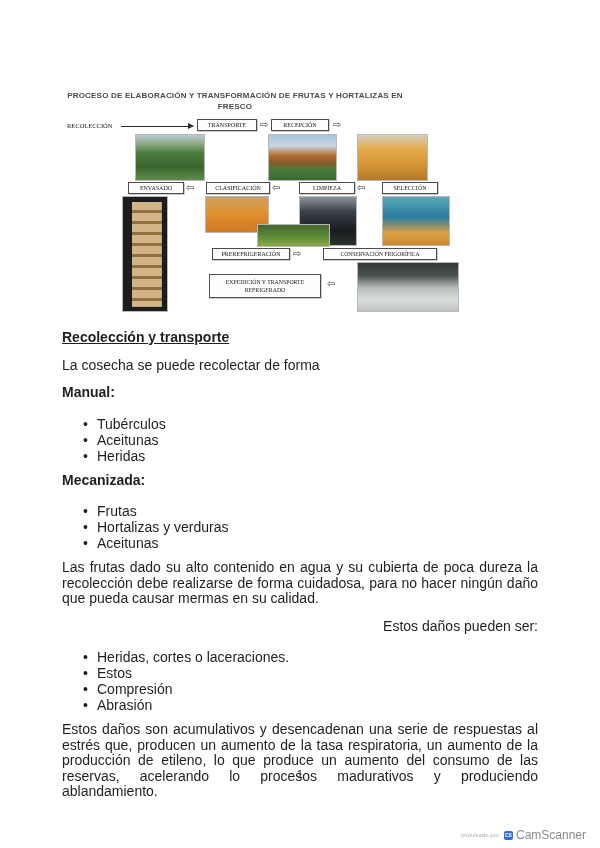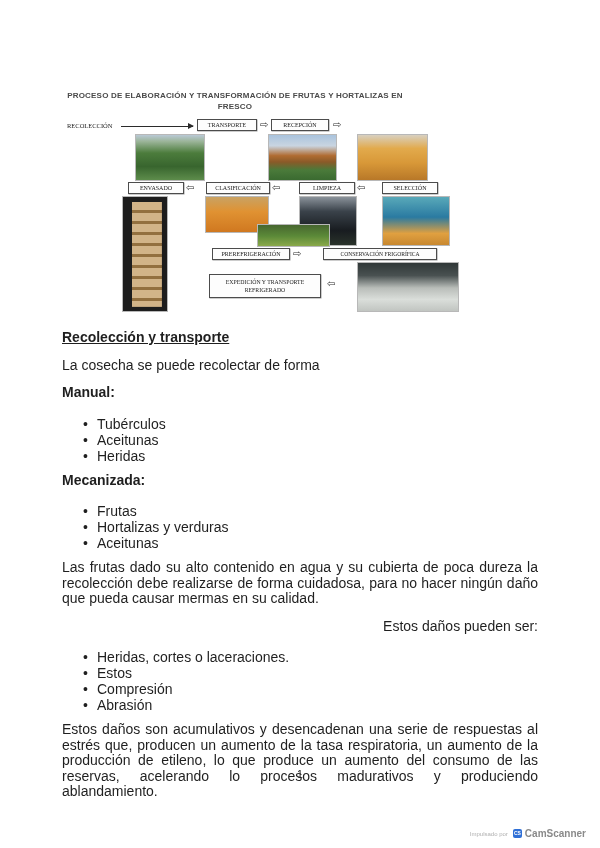--- a/index.html
+++ b/index.html
@@ -63,21 +63,21 @@
   .content li::before { content:"\2022"; position:absolute; left:21px; top:0; }
 
   .page-number { position:absolute; top:768px; left:0; width:100%; text-align:center; font-size:10.5px; color:#1f1f1f; }
 
   .watermark { position:absolute; top:828px; right:14px; display:flex; align-items:center; gap:3px; }
   .wm-text { font-size:6px; color:#b0b0b0; margin-right:2px; }
   .wm-badge {
     width:9px; height:9px; border-radius:2px; background:#2f6fd6; color:#fff;
     font-size:5px; font-weight:bold; line-height:9px; text-align:center;
   }
-  .wm-brand { font-size:10px; font-weight:bold; color:#8a8a8a; }
+  .wm-brand { font-size:12px; font-weight:normal; color:#8a8a8a; }
 </style>
 </head>
 <body>
 
 <div class="page">
 
   <div class="diagram">
     <div class="dg-title">
       <div>PROCESO DE ELABORACIÓN Y TRANSFORMACIÓN DE FRUTAS Y HORTALIZAS EN</div>
       <div>FRESCO</div>

